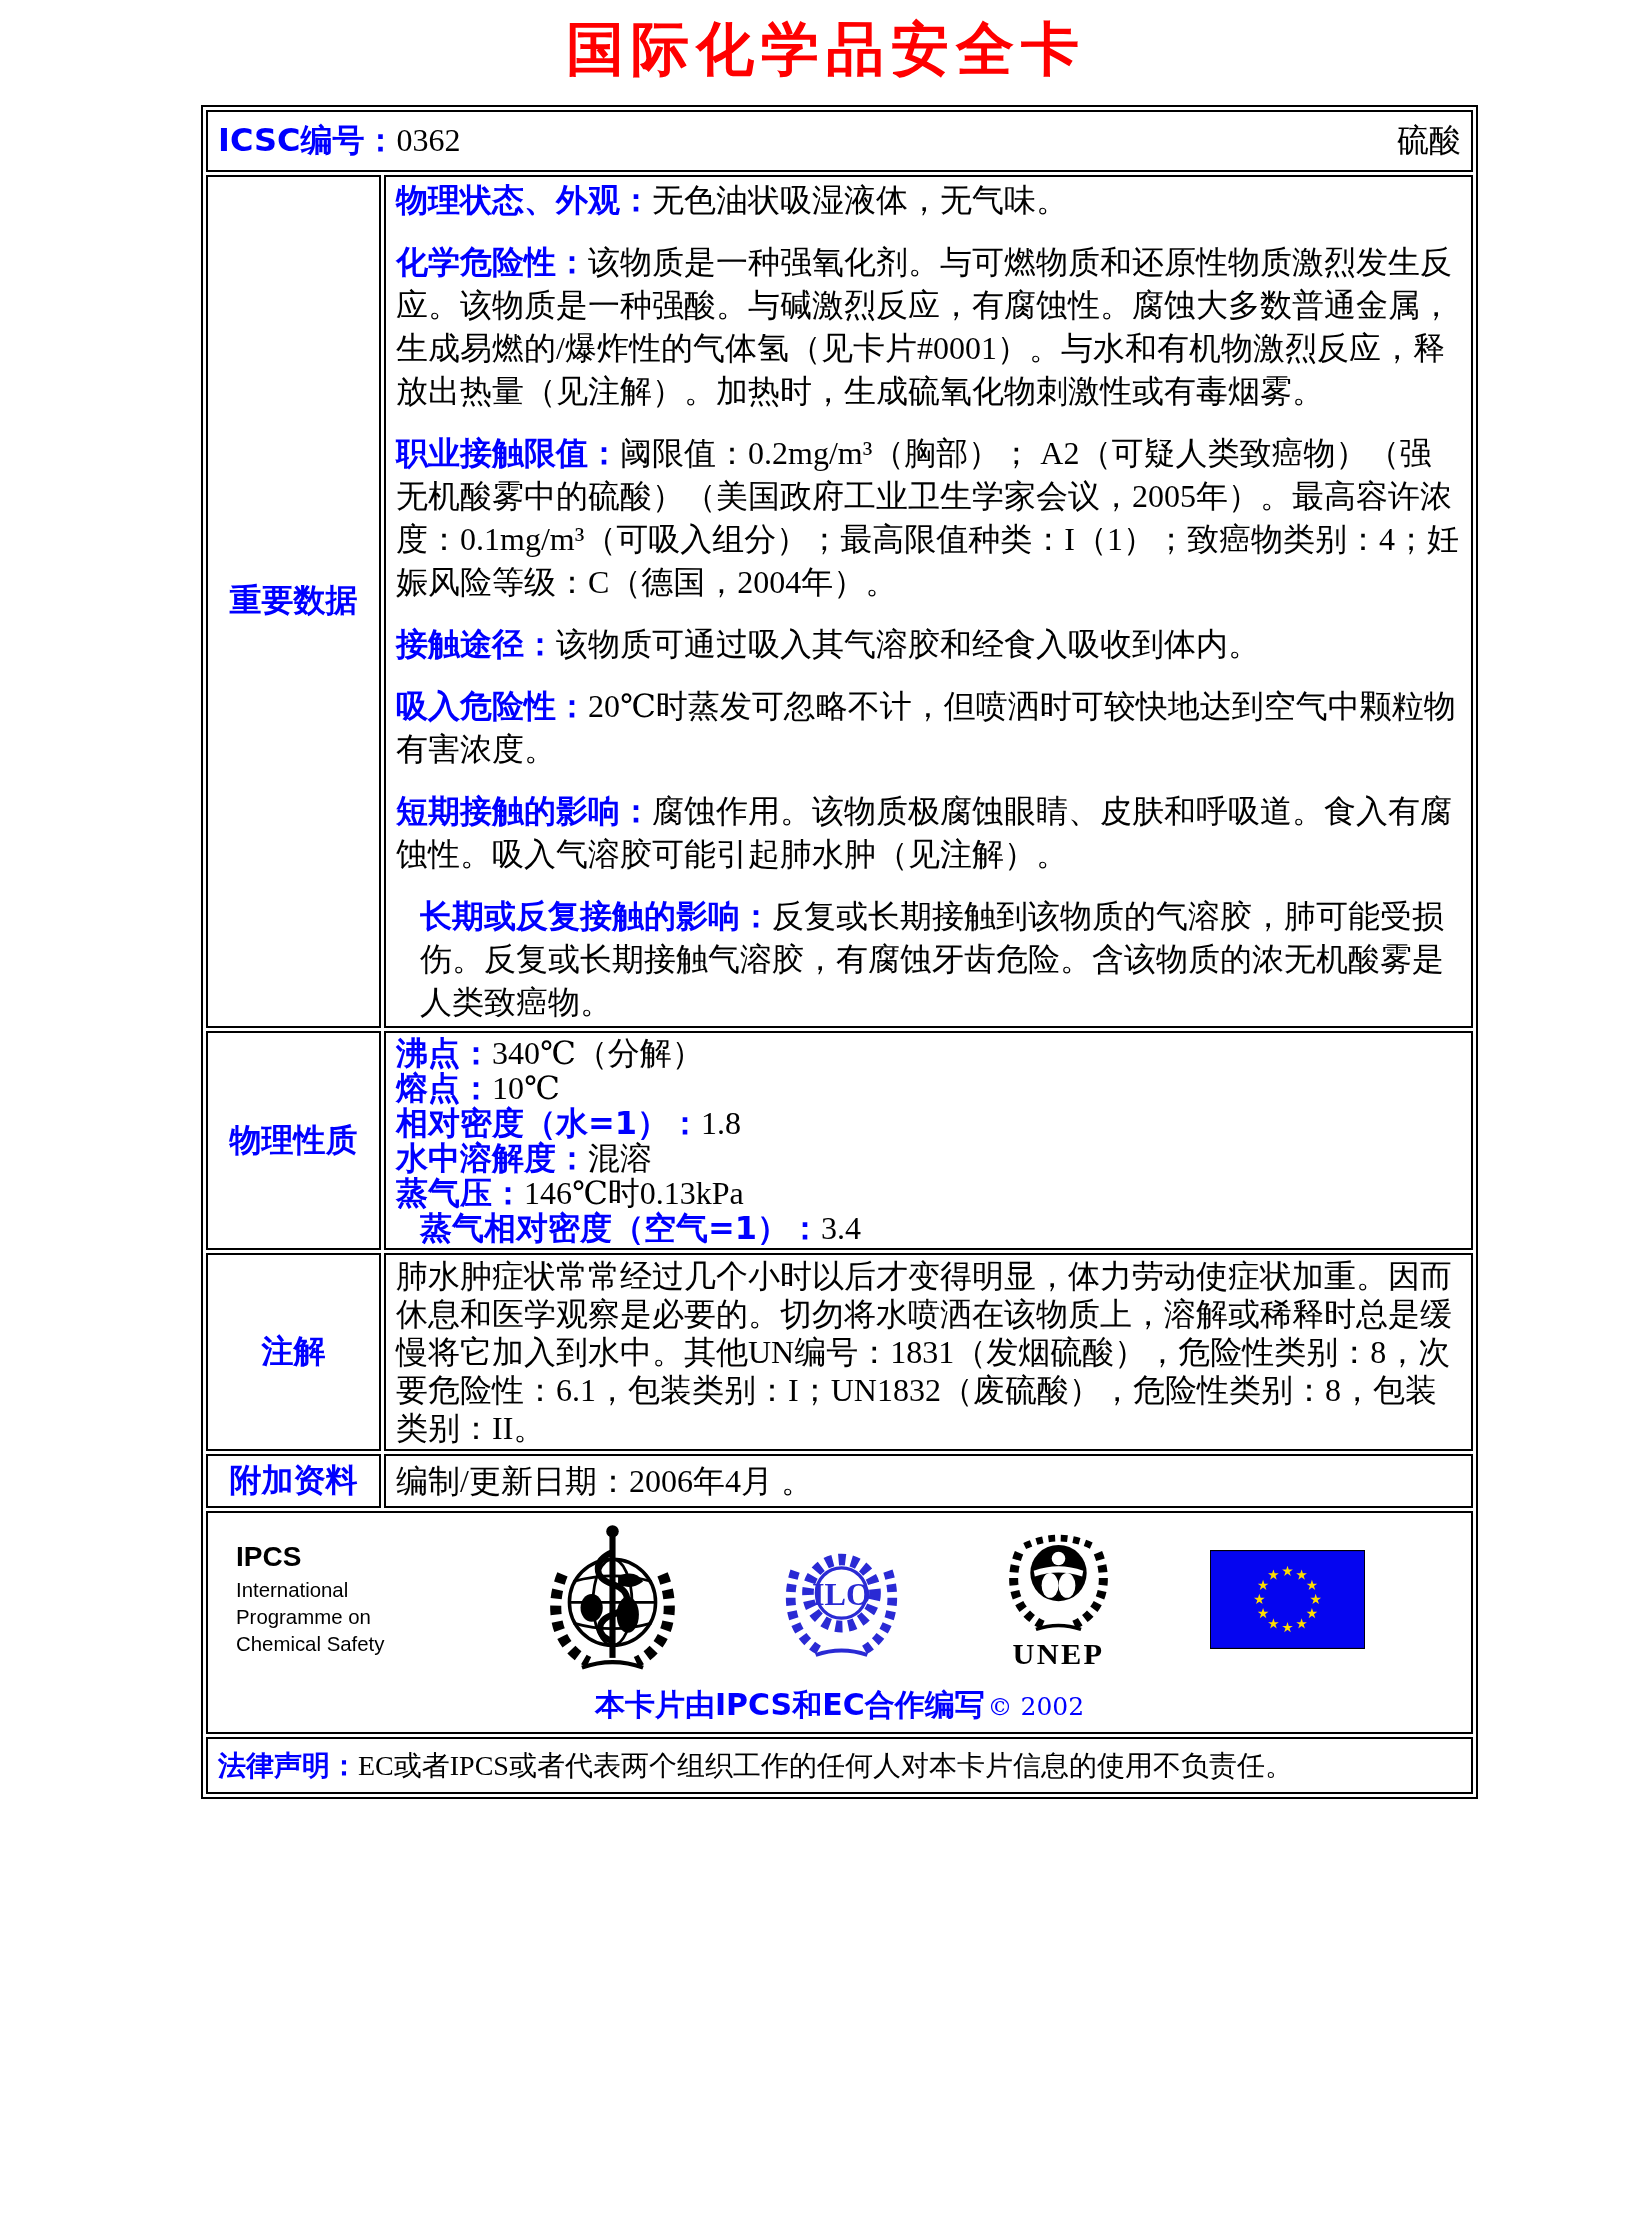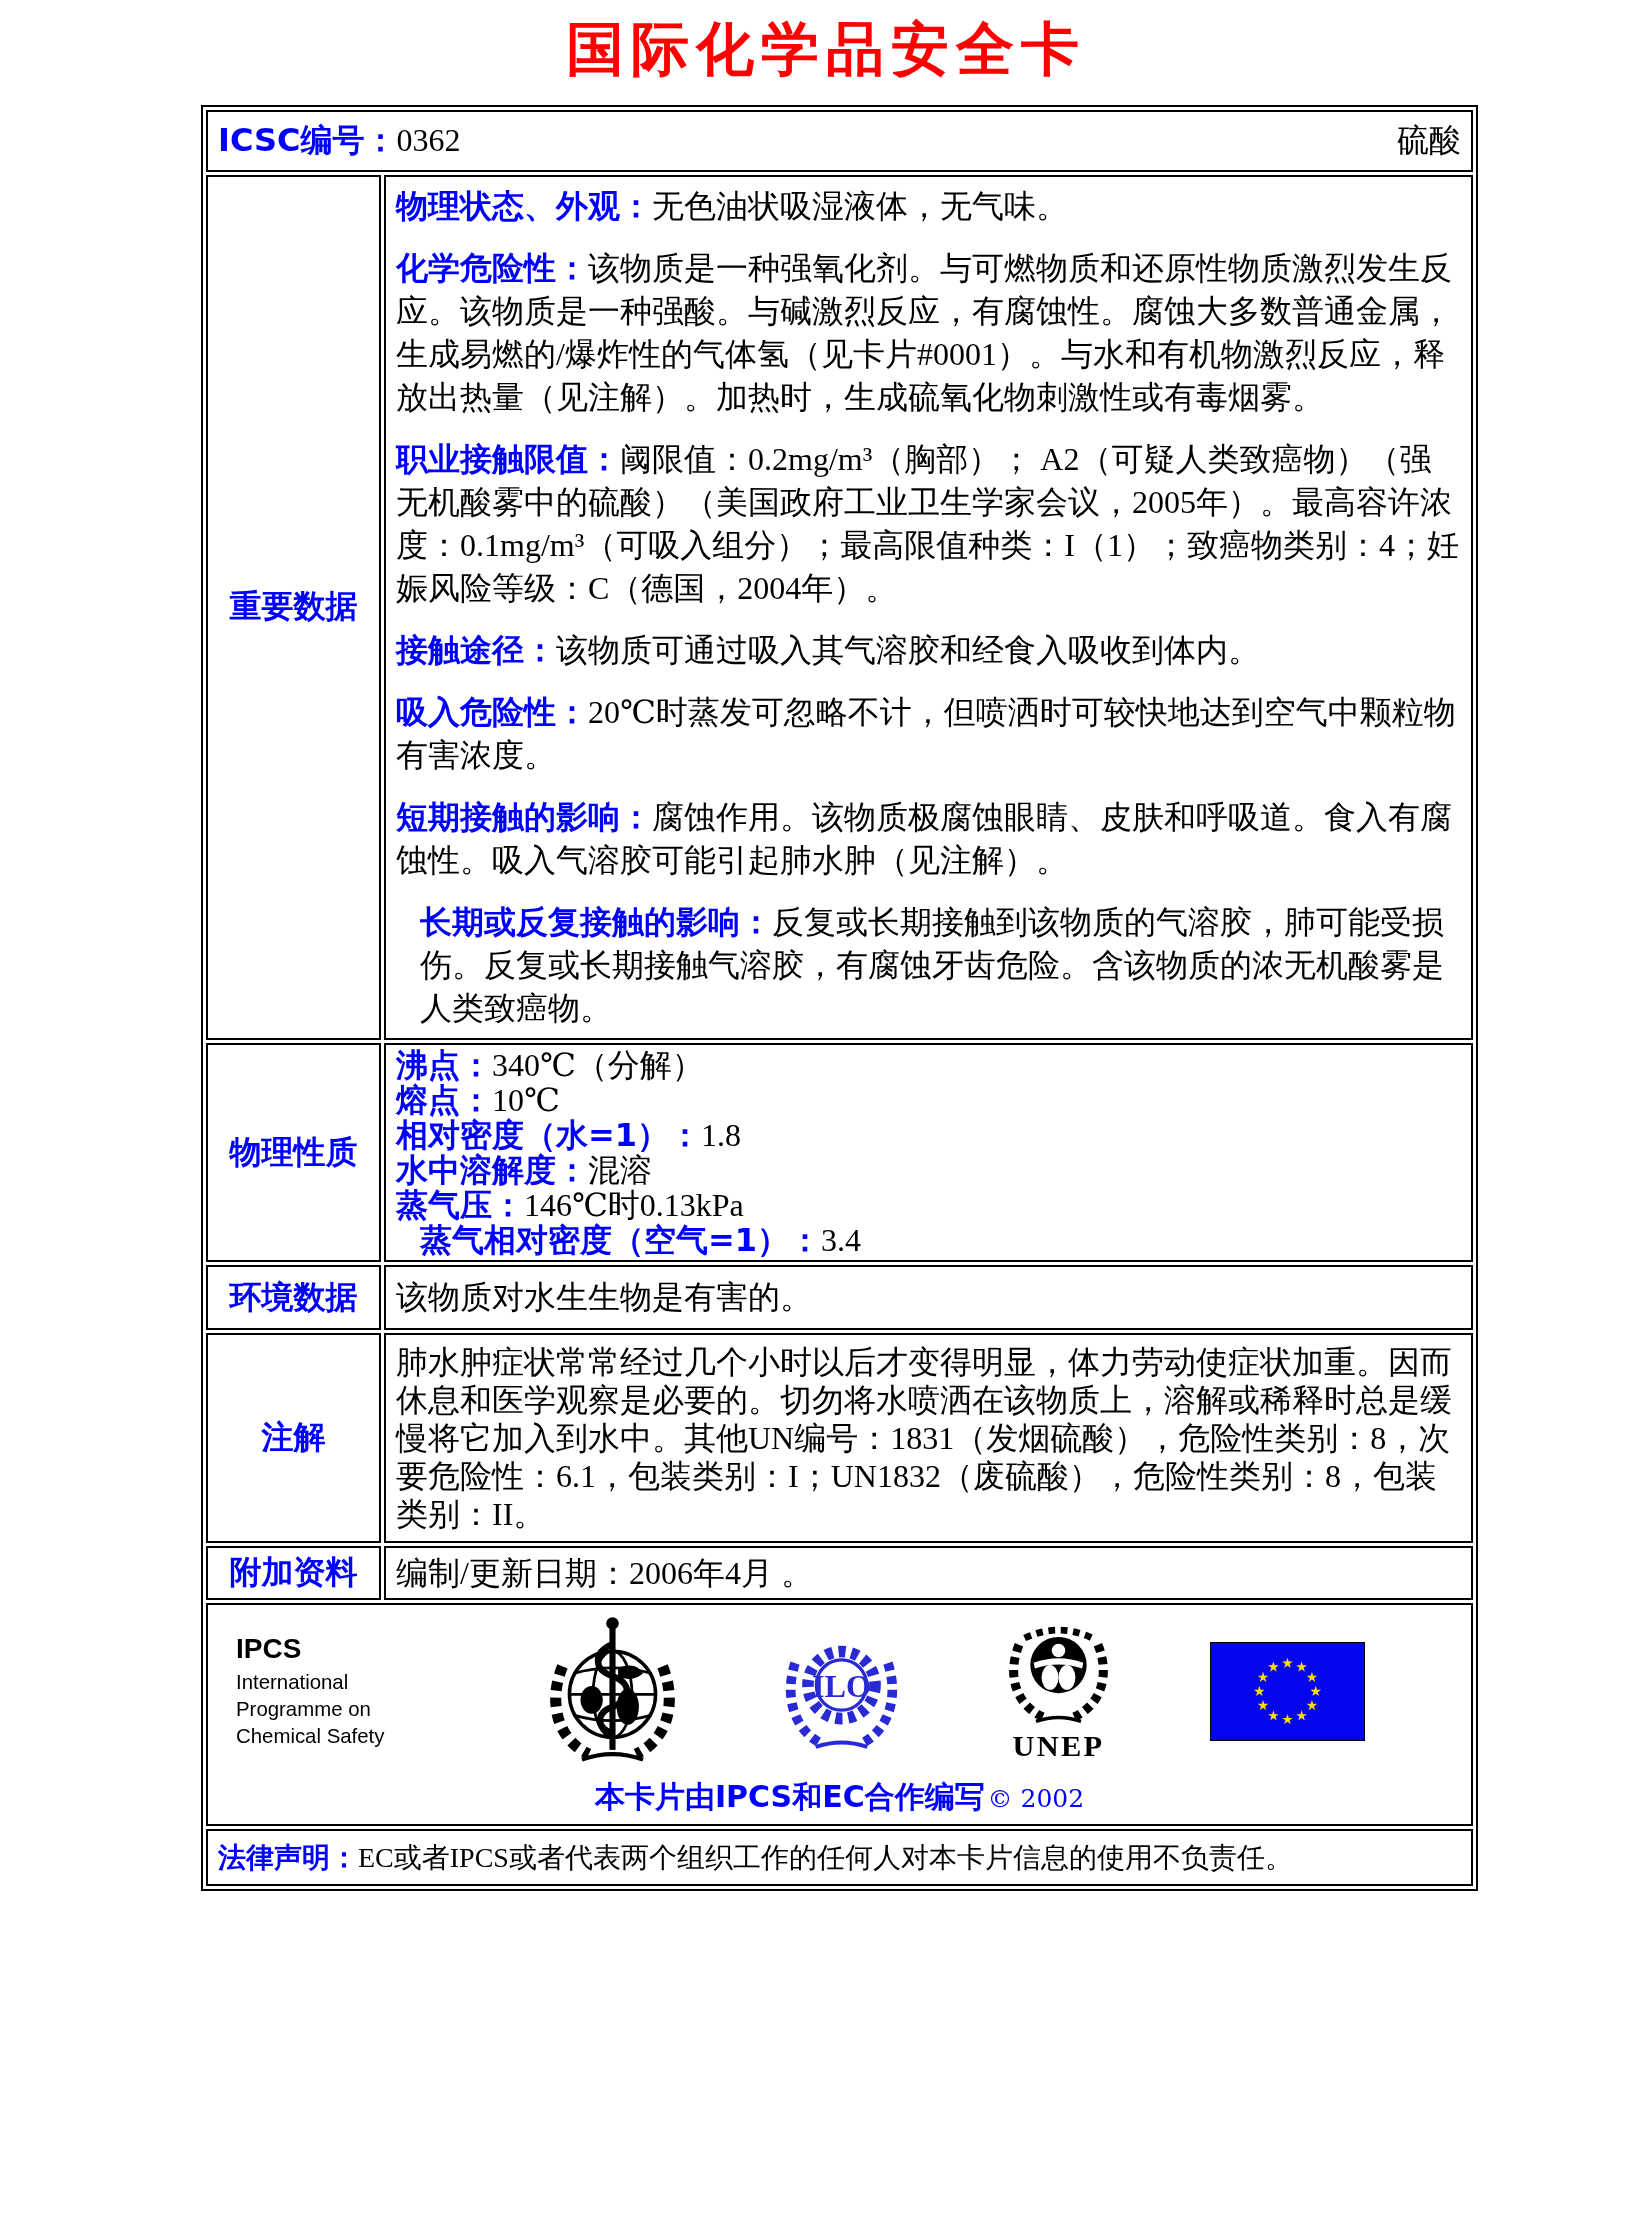--- a/index.html
+++ b/index.html
@@ -49,21 +49,21 @@
     color: #0000ff;
     font-weight: bold;
     font-size: 32px;
     font-family: "DejaVu Sans", "Liberation Sans", sans-serif;
     padding: 2.8px;
     margin-top: 12px;
   }
 
   
   .content-cell {
-    padding: 8px 10px;
+    padding: 2px 10px;
     font-size: 32px;
     color: #000;
     line-height: 43px;
   }
   .content-cell p { margin: 0 0 19px 0; }
   .content-cell p:last-child { margin-bottom: 0; margin-left: 24px; }
   .field-label {
     color: #0000ff; font-weight: bold;
     font-family: "DejaVu Sans", "Liberation Sans", sans-serif;
   }
@@ -140,24 +140,20 @@
       <td class="content-cell cell-physical">
             <p><span class="field-label">沸点：</span><span>340℃（分解）</span></p>
             <p><span class="field-label">熔点：</span><span>10℃</span></p>
             <p><span class="field-label">相对密度（水=1）：</span><span>1.8</span></p>
             <p><span class="field-label">水中溶解度：</span><span>混溶</span></p>
             <p><span class="field-label">蒸气压：</span><span>146℃时0.13kPa</span></p>
             <p><span class="field-label">蒸气相对密度（空气=1）：</span><span>3.4</span></p>
           </td>
     </tr>
 
-    <tr>
-      <td class="label-cell">环境数据</td>
-      <td class="content-cell cell-environment">该物质对水生生物是有害的。</td>
-    </tr>
 
     <tr>
       <td class="label-cell">注解</td>
       <td class="content-cell cell-notes">肺水肿症状常常经过几个小时以后才变得明显，体力劳动使症状加重。因而休息和医学观察是必要的。切勿将水喷洒在该物质上，溶解或稀释时总是缓慢将它加入到水中。其他UN编号：1831（发烟硫酸），危险性类别：8，次要危险性：6.1，包装类别：I；UN1832（废硫酸），危险性类别：8，包装类别：II。</td>
     </tr>
 
     <tr>
       <td class="label-cell">附加资料</td>
       <td class="content-cell cell-additional">编制/更新日期：2006年4月 。</td>
     </tr>

